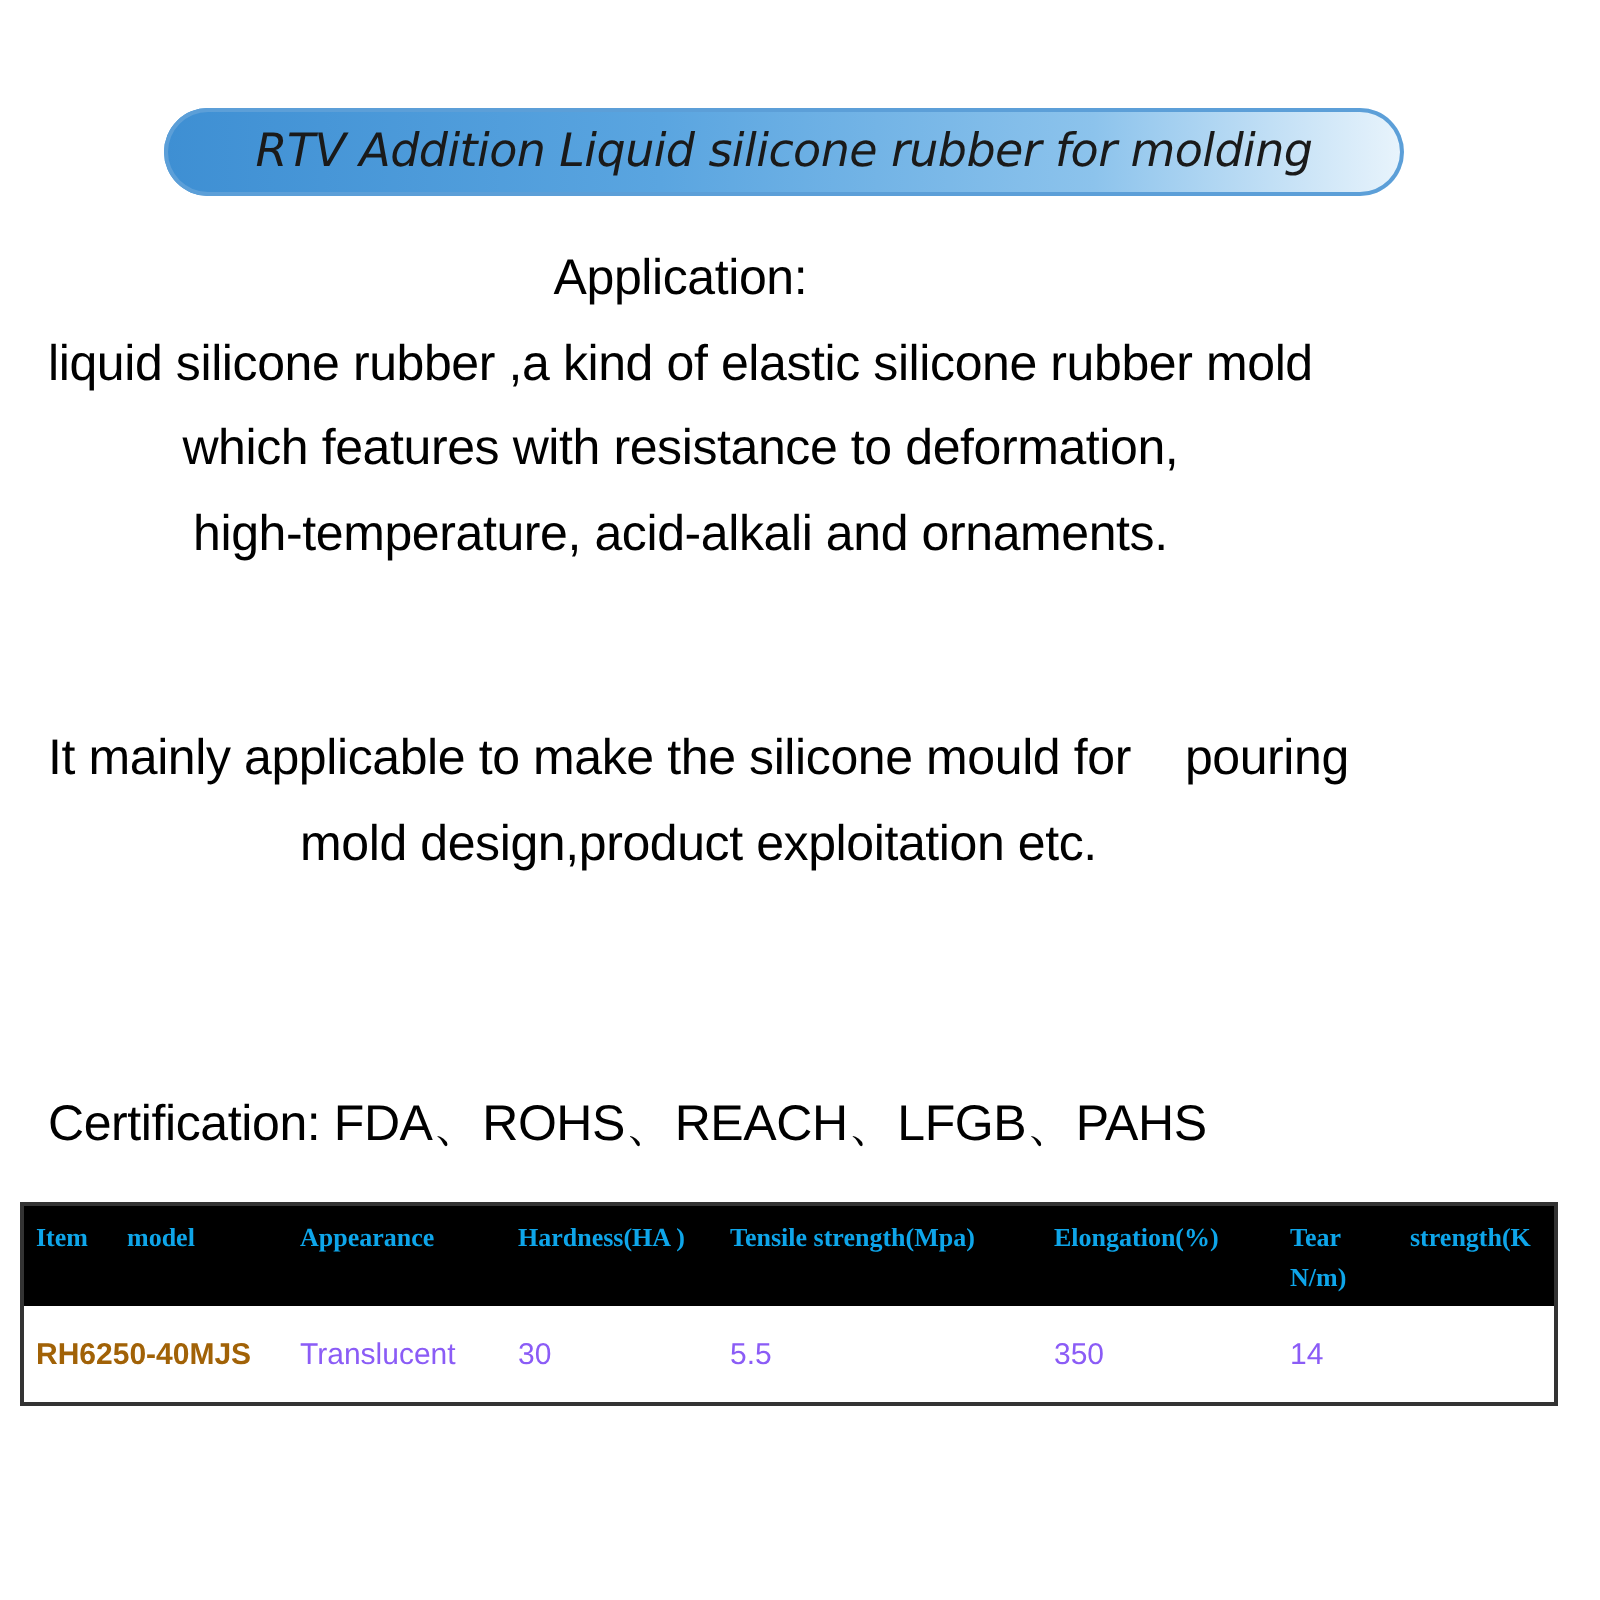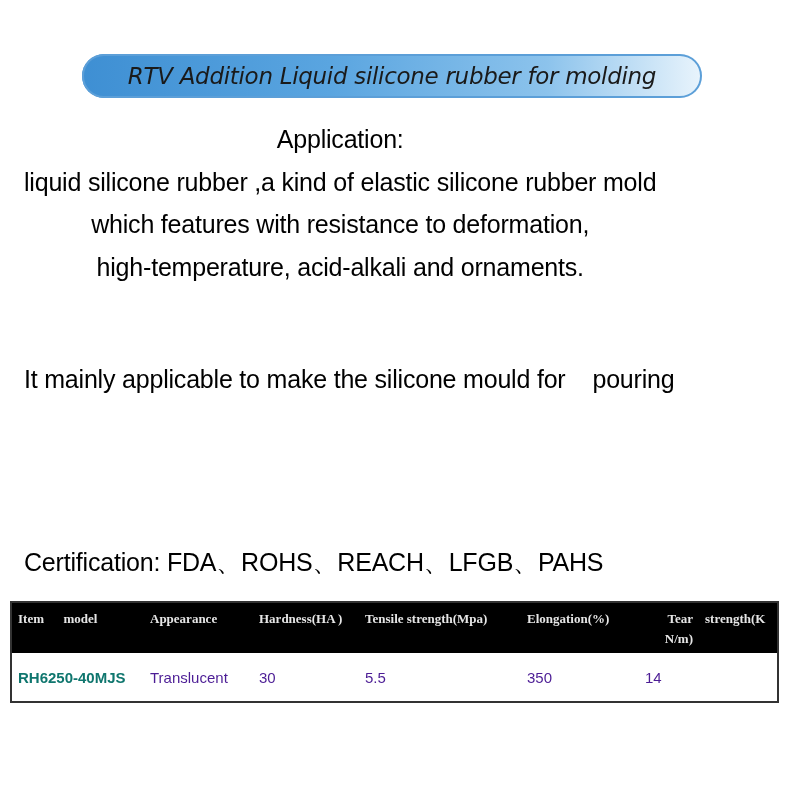--- a/index.html
+++ b/index.html
@@ -20,50 +20,50 @@
     text-align: center;
   }
   .p1 { top: 118px; }
   .p2 { top: 358px; }
   .cert { top: 541px; }
   table.spec {
     position: absolute; left: 10px; top: 601px; width: 769px; border-collapse: collapse;
     border: 2px solid #333;
   }
   table.spec th {
-    background: #000; color: #e5e5e5; font-family: "Liberation Serif", serif; font-weight: bold; font-size: 13px;
+    background: #000; color: #0ea5e9; font-family: "Liberation Serif", serif; font-weight: bold; font-size: 13px;
     text-align: left; vertical-align: top; padding: 6px 6px 0 6px; height: 44px; line-height: 20px;
   }
   table.spec td {
-    font-size: 15px; color: #4c1d95; padding: 0 6px; height: 48px; vertical-align: middle;
+    font-size: 15px; color: #8b5cf6; padding: 0 6px; height: 48px; vertical-align: middle;
   }
-  table.spec td.model { font-weight: bold; color: #0f766e; }
+  table.spec td.model { font-weight: bold; color: #a16207; }
 </style>
 </head>
 <body>
 
 <div class="banner">
   <span>RTV Addition Liquid silicone rubber for molding</span>
 </div>
 
 <div class="para p1"><div>Application:</div><div>liquid silicone rubber ,a kind of elastic silicone rubber mold</div><div>which features with resistance to deformation,</div><div>high-temperature, acid-alkali and ornaments.</div></div>
 
-<div class="para p2"><div>It mainly applicable to make the silicone mould for    pouring</div></div>
+<div class="para p2"><div>It mainly applicable to make the silicone mould for    pouring</div><div>mold design,product exploitation etc.</div></div>
 
 <div class="para cert">Certification: FDA、ROHS、REACH、LFGB、PAHS</div>
 
 <table class="spec">
   <thead>
     <tr>
       <th style="width:120px;white-space:pre;">Item      model</th>
       <th style="width:97px;margin-left:16px;">Appearance</th>
       <th style="width:94px;">Hardness(HA )</th>
       <th style="width:150px;">Tensile strength(Mpa)</th>
       <th style="width:106px;font-family:Liberation Serif, serif;">Elongation(%)</th>
-      <th style="width:48px;text-align:right;">Tear N/m)</th>
+      <th style="width:48px;">Tear N/m)</th>
       <th>strength(K</th>
     </tr>
   </thead>
   <tbody>
     <tr>
       <td class="model">RH6250-40MJS</td>
       <td>Translucent</td>
       <td>30</td>
       <td>5.5</td>
       <td>350</td>

